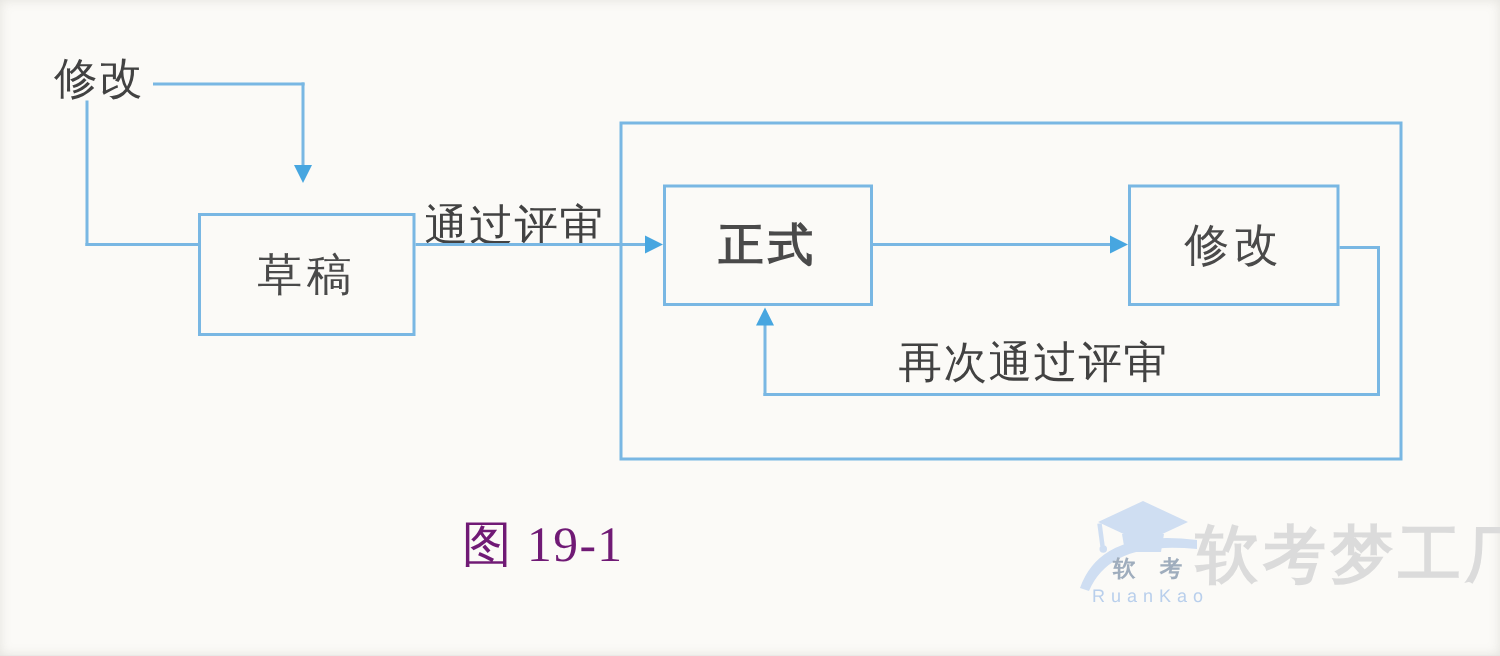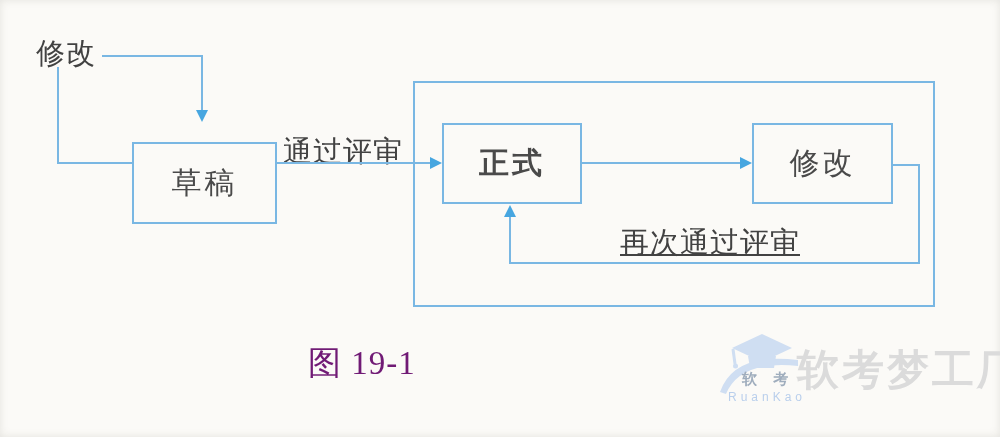--- a/index.html
+++ b/index.html
@@ -73,21 +73,21 @@
   <div class="hl" style="left:582px;top:162px;width:158px;"></div>
   <div class="arr arr-right" style="left:740px;top:157px;"></div>
 
   <div class="node" style="left:752px;top:123px;width:141px;height:81px;">修改</div>
 
   <div class="hl" style="left:893px;top:164px;width:27px;"></div>
   <div class="vl" style="left:918px;top:164px;height:100px;"></div>
   <div class="hl" style="left:509px;top:262px;width:411px;"></div>
   <div class="vl" style="left:509px;top:216px;height:48px;"></div>
   <div class="arr arr-up" style="left:504px;top:205px;"></div>
-  <div class="lbl" style="left:620px;top:227px;text-decoration:underline;">再次通过评审</div>
+  <div class="lbl" style="left:599px;top:227px;">再次通过评审</div>
 
   <div class="caption">
     <span>图 19-1</span>
   </div>
 
   <svg class="wm-logo" width="92" height="82" viewBox="0 0 92 82">
 
     <path d="M6,66 Q20,26 84,34 L84,40 Q26,34 12,68 Z" fill="var(--wm-logo)"></path>
 
     <polygon points="48,8 78,22 48,36 18,22" fill="var(--wm-logo)"></polygon>

